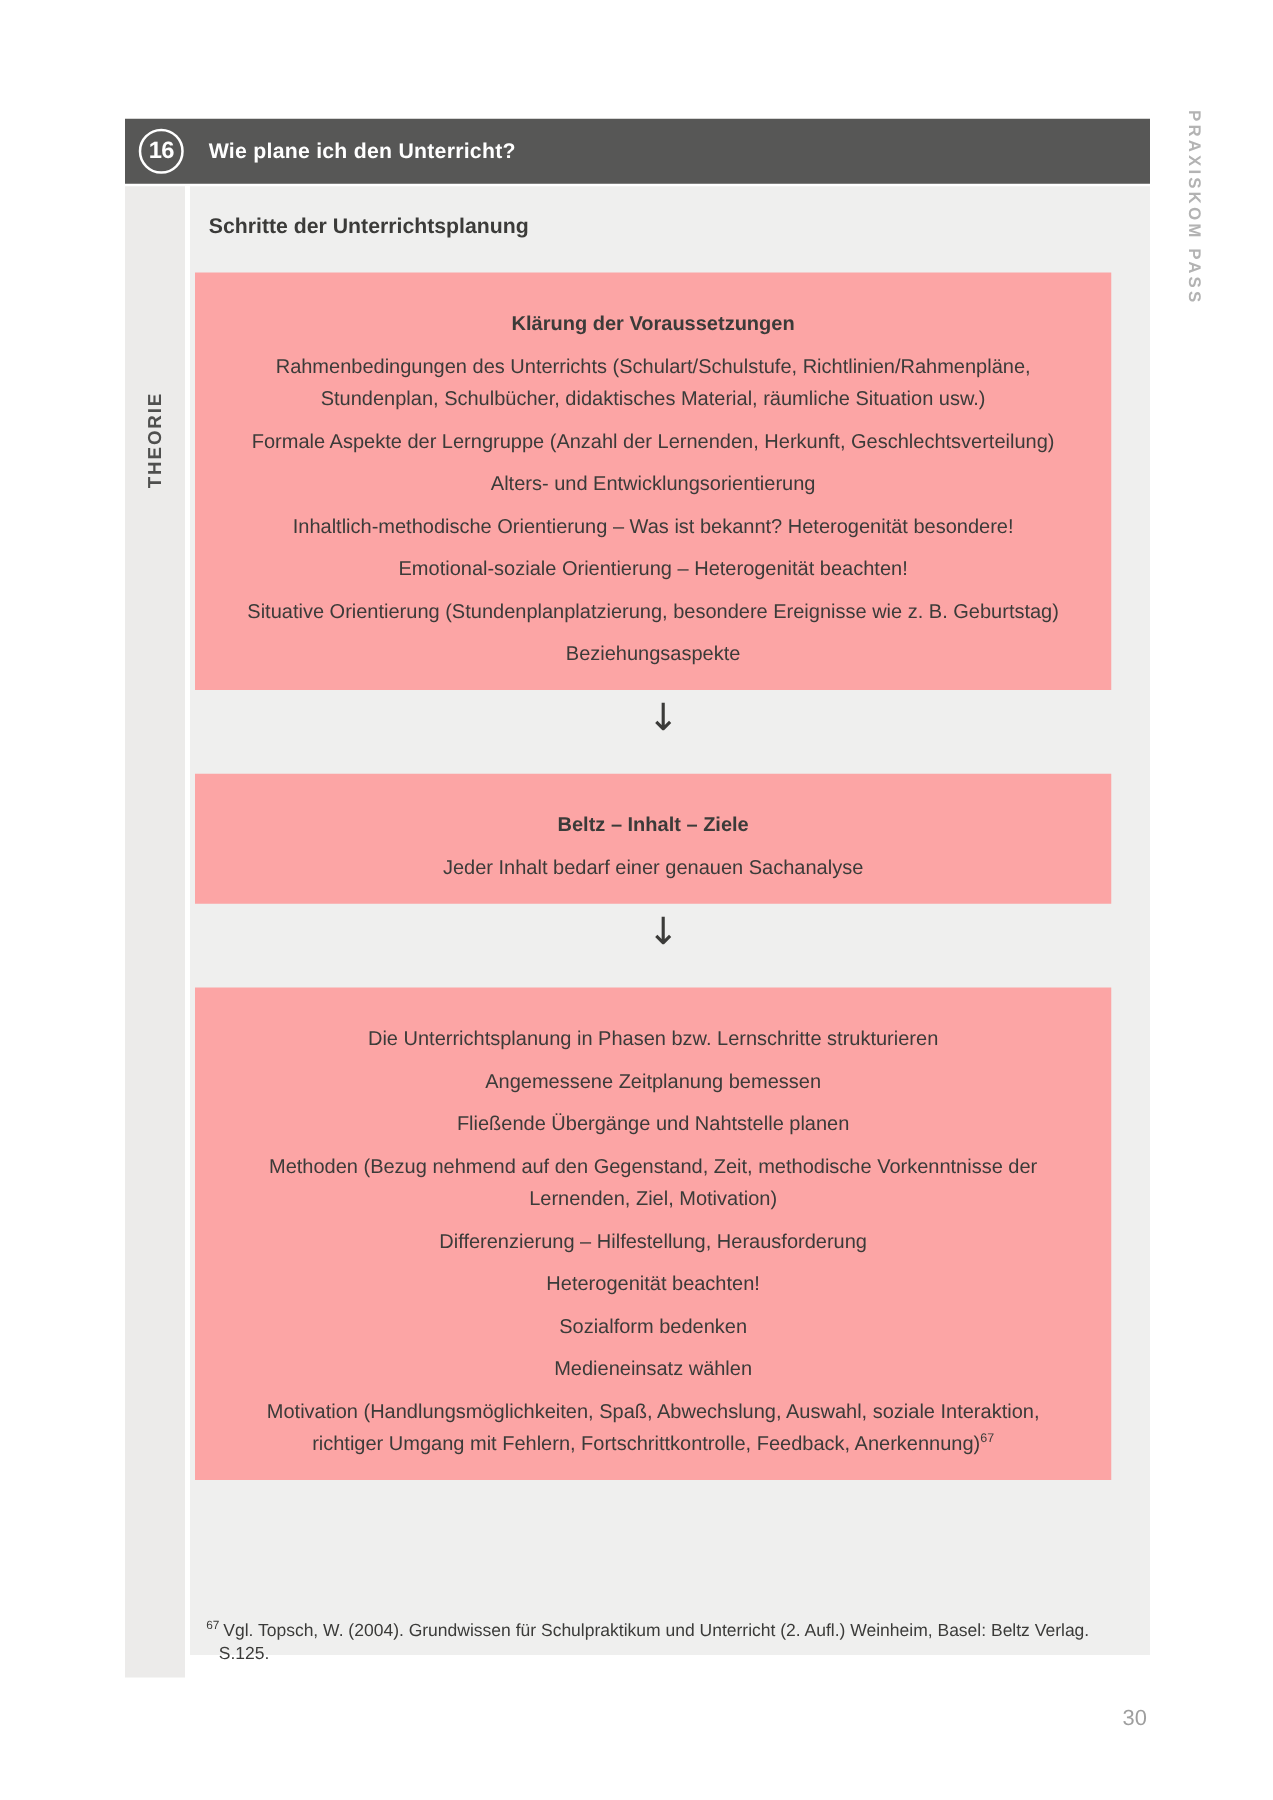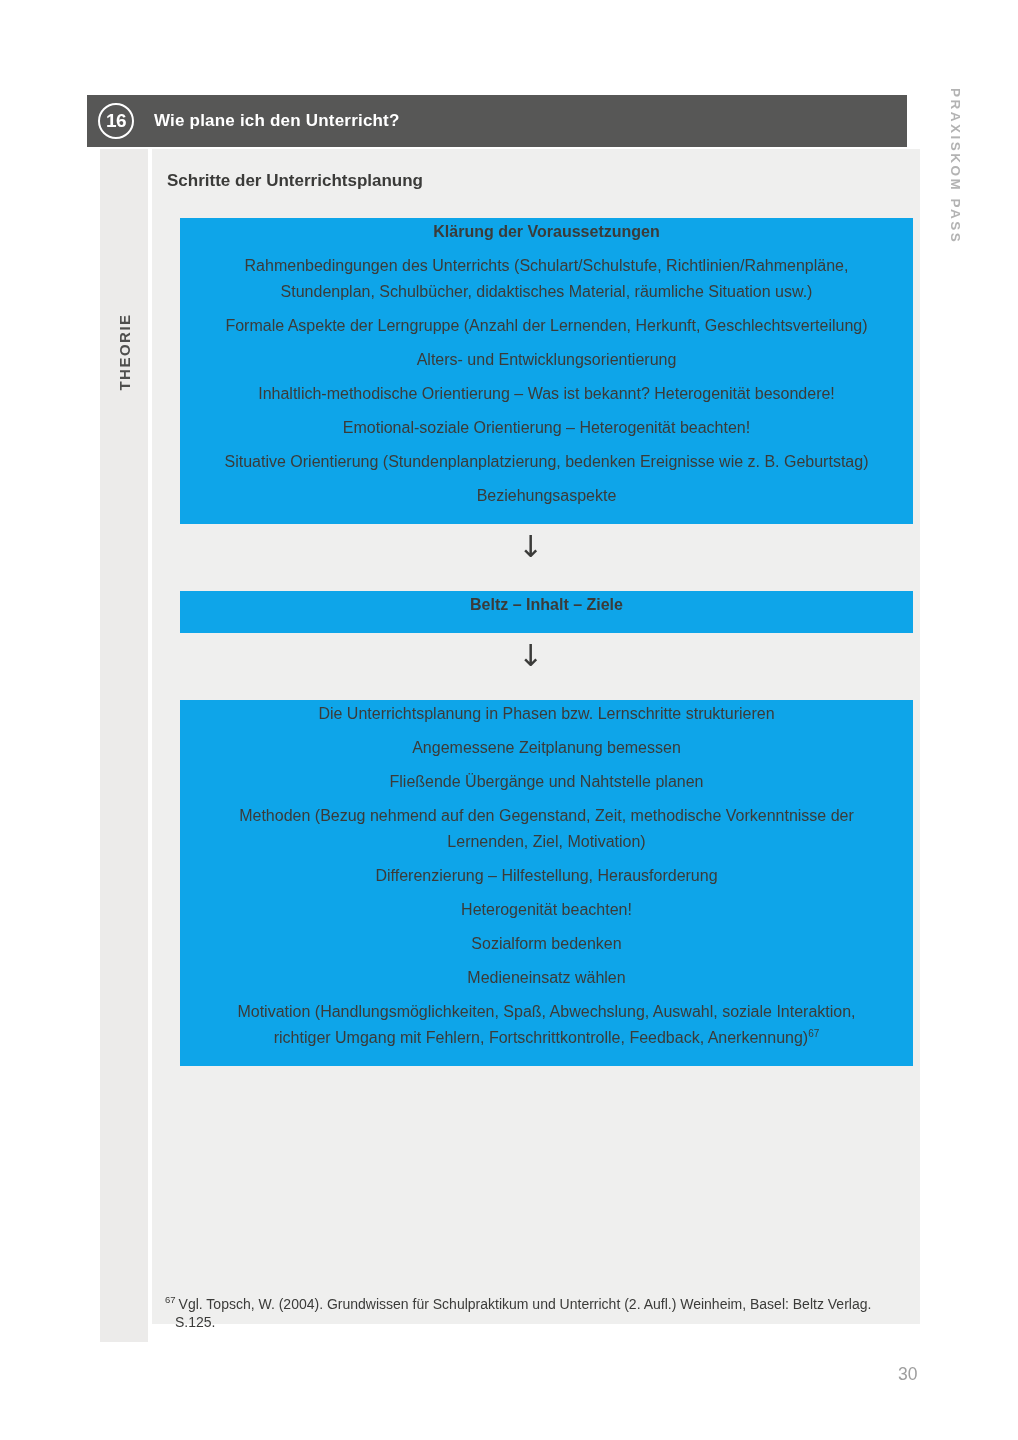--- a/index.html
+++ b/index.html
@@ -1,39 +1,39 @@
 <!DOCTYPE html>
 <html lang="de"><head>
 <meta charset="utf-8">
 <style>
   html,body{margin:0;padding:0;background:#ffffff;}
   body{font-family:"Liberation Sans","DejaVu Sans",sans-serif;}
   .sheet{position:relative;width:1018px;height:1440px;background:#ffffff;overflow:hidden;}
 
   
-  .header-bar{position:absolute;left:87px;top:95px;width:820px;height:52px;
+  .header-bar{position:absolute;left:100px;top:95px;width:820px;height:52px;
     background:#575756;display:flex;align-items:center;}
   .chapter-badge{box-sizing:border-box;width:36px;height:36px;margin-left:11px;
     border:2.5px solid #ffffff;border-radius:50%;display:flex;align-items:center;justify-content:center;
     color:#ffffff;font-size:19px;font-weight:bold;letter-spacing:-0.5px;}
   .chapter-title{color:#ffffff;font-size:17px;font-weight:bold;margin-left:20px;letter-spacing:0.2px;}
 
   
   .series-label{position:absolute;left:948px;top:88px;writing-mode:vertical-rl;
     color:#b3b3b3;font-size:13.5px;letter-spacing:2.5px;font-weight:bold;white-space:nowrap;}
   .tab-strip{position:absolute;left:100px;top:149px;width:48px;height:1193px;background:#ecebea;}
   .tab-label{position:absolute;left:50%;top:203px;transform:translate(-50%,-50%) rotate(-90deg);
     white-space:nowrap;color:#4f4f4e;font-size:15px;font-weight:bold;letter-spacing:1.5px;}
 
   
   .main-area{position:absolute;left:152px;top:149px;width:768px;height:1175px;background:#efefee;}
   .section-heading{margin:0;padding:22px 0 0 15px;font-size:17px;font-weight:bold;color:#3b3b39;}
 
-  .flow-box{box-sizing:border-box;margin:27px 23px 0 28px;width:733px;background:#0ea5e9;
-    padding:1px 28px 15px 28px;text-align:center;color:#3b3b39;}
+  .flow-box{box-sizing:border-box;margin:27px 23px 0 4px;width:733px;background:#fca5a5;
+    padding:29px 28px 15px 28px;text-align:center;color:#3b3b39;}
   .flow-box p{margin:0 0 8px 0;font-size:16px;line-height:26px;}
   .flow-box p:last-child{margin-bottom:0;}
   .flow-box .box-title{font-weight:bold;}
   .flow-box sup{font-size:10px;line-height:0;}
 
   .arrow-row{width:733px;margin:6px 23px 0 12px;text-align:center;}
   .arrow-glyph{font-size:30px;line-height:34px;color:#3b3b39;font-family:"DejaVu Sans",sans-serif;}
 
   
   .footnote{position:absolute;left:13px;top:1146px;width:748px;color:#3b3b39;
@@ -65,30 +65,31 @@
 
     <h2 class="section-heading">Schritte der Unterrichtsplanung</h2>
 
     <div class="flow-box">
       <p class="box-title">Klärung der Voraussetzungen</p>
       <p>Rahmenbedingungen des Unterrichts (Schulart/Schulstufe, Richtlinien/Rahmenpläne, Stundenplan, Schulbücher, didaktisches Material, räumliche Situation usw.)</p>
       <p>Formale Aspekte der Lerngruppe (Anzahl der Lernenden, Herkunft, Geschlechtsverteilung)</p>
       <p>Alters- und Entwicklungsorientierung</p>
       <p>Inhaltlich-methodische Orientierung – Was ist bekannt? Heterogenität besondere!</p>
       <p>Emotional-soziale Orientierung – Heterogenität beachten!</p>
-      <p>Situative Orientierung (Stundenplanplatzierung, bedenken Ereignisse wie z. B. Geburtstag)</p>
+      <p>Situative Orientierung (Stundenplanplatzierung, besondere Ereignisse wie z. B. Geburtstag)</p>
       <p>Beziehungsaspekte</p>
     </div>
 
     <div class="arrow-row">
       <span class="arrow-glyph">↓</span>
     </div>
 
     <div class="flow-box">
       <p class="box-title">Beltz – Inhalt – Ziele</p>
+      <p>Jeder Inhalt bedarf einer genauen Sachanalyse</p>
     </div>
 
     <div class="arrow-row">
       <span class="arrow-glyph">↓</span>
     </div>
 
     <div class="flow-box">
       <p>Die Unterrichtsplanung in Phasen bzw. Lernschritte strukturieren</p>
       <p>Angemessene Zeitplanung bemessen</p>
       <p>Fließende Übergänge und Nahtstelle planen</p>

